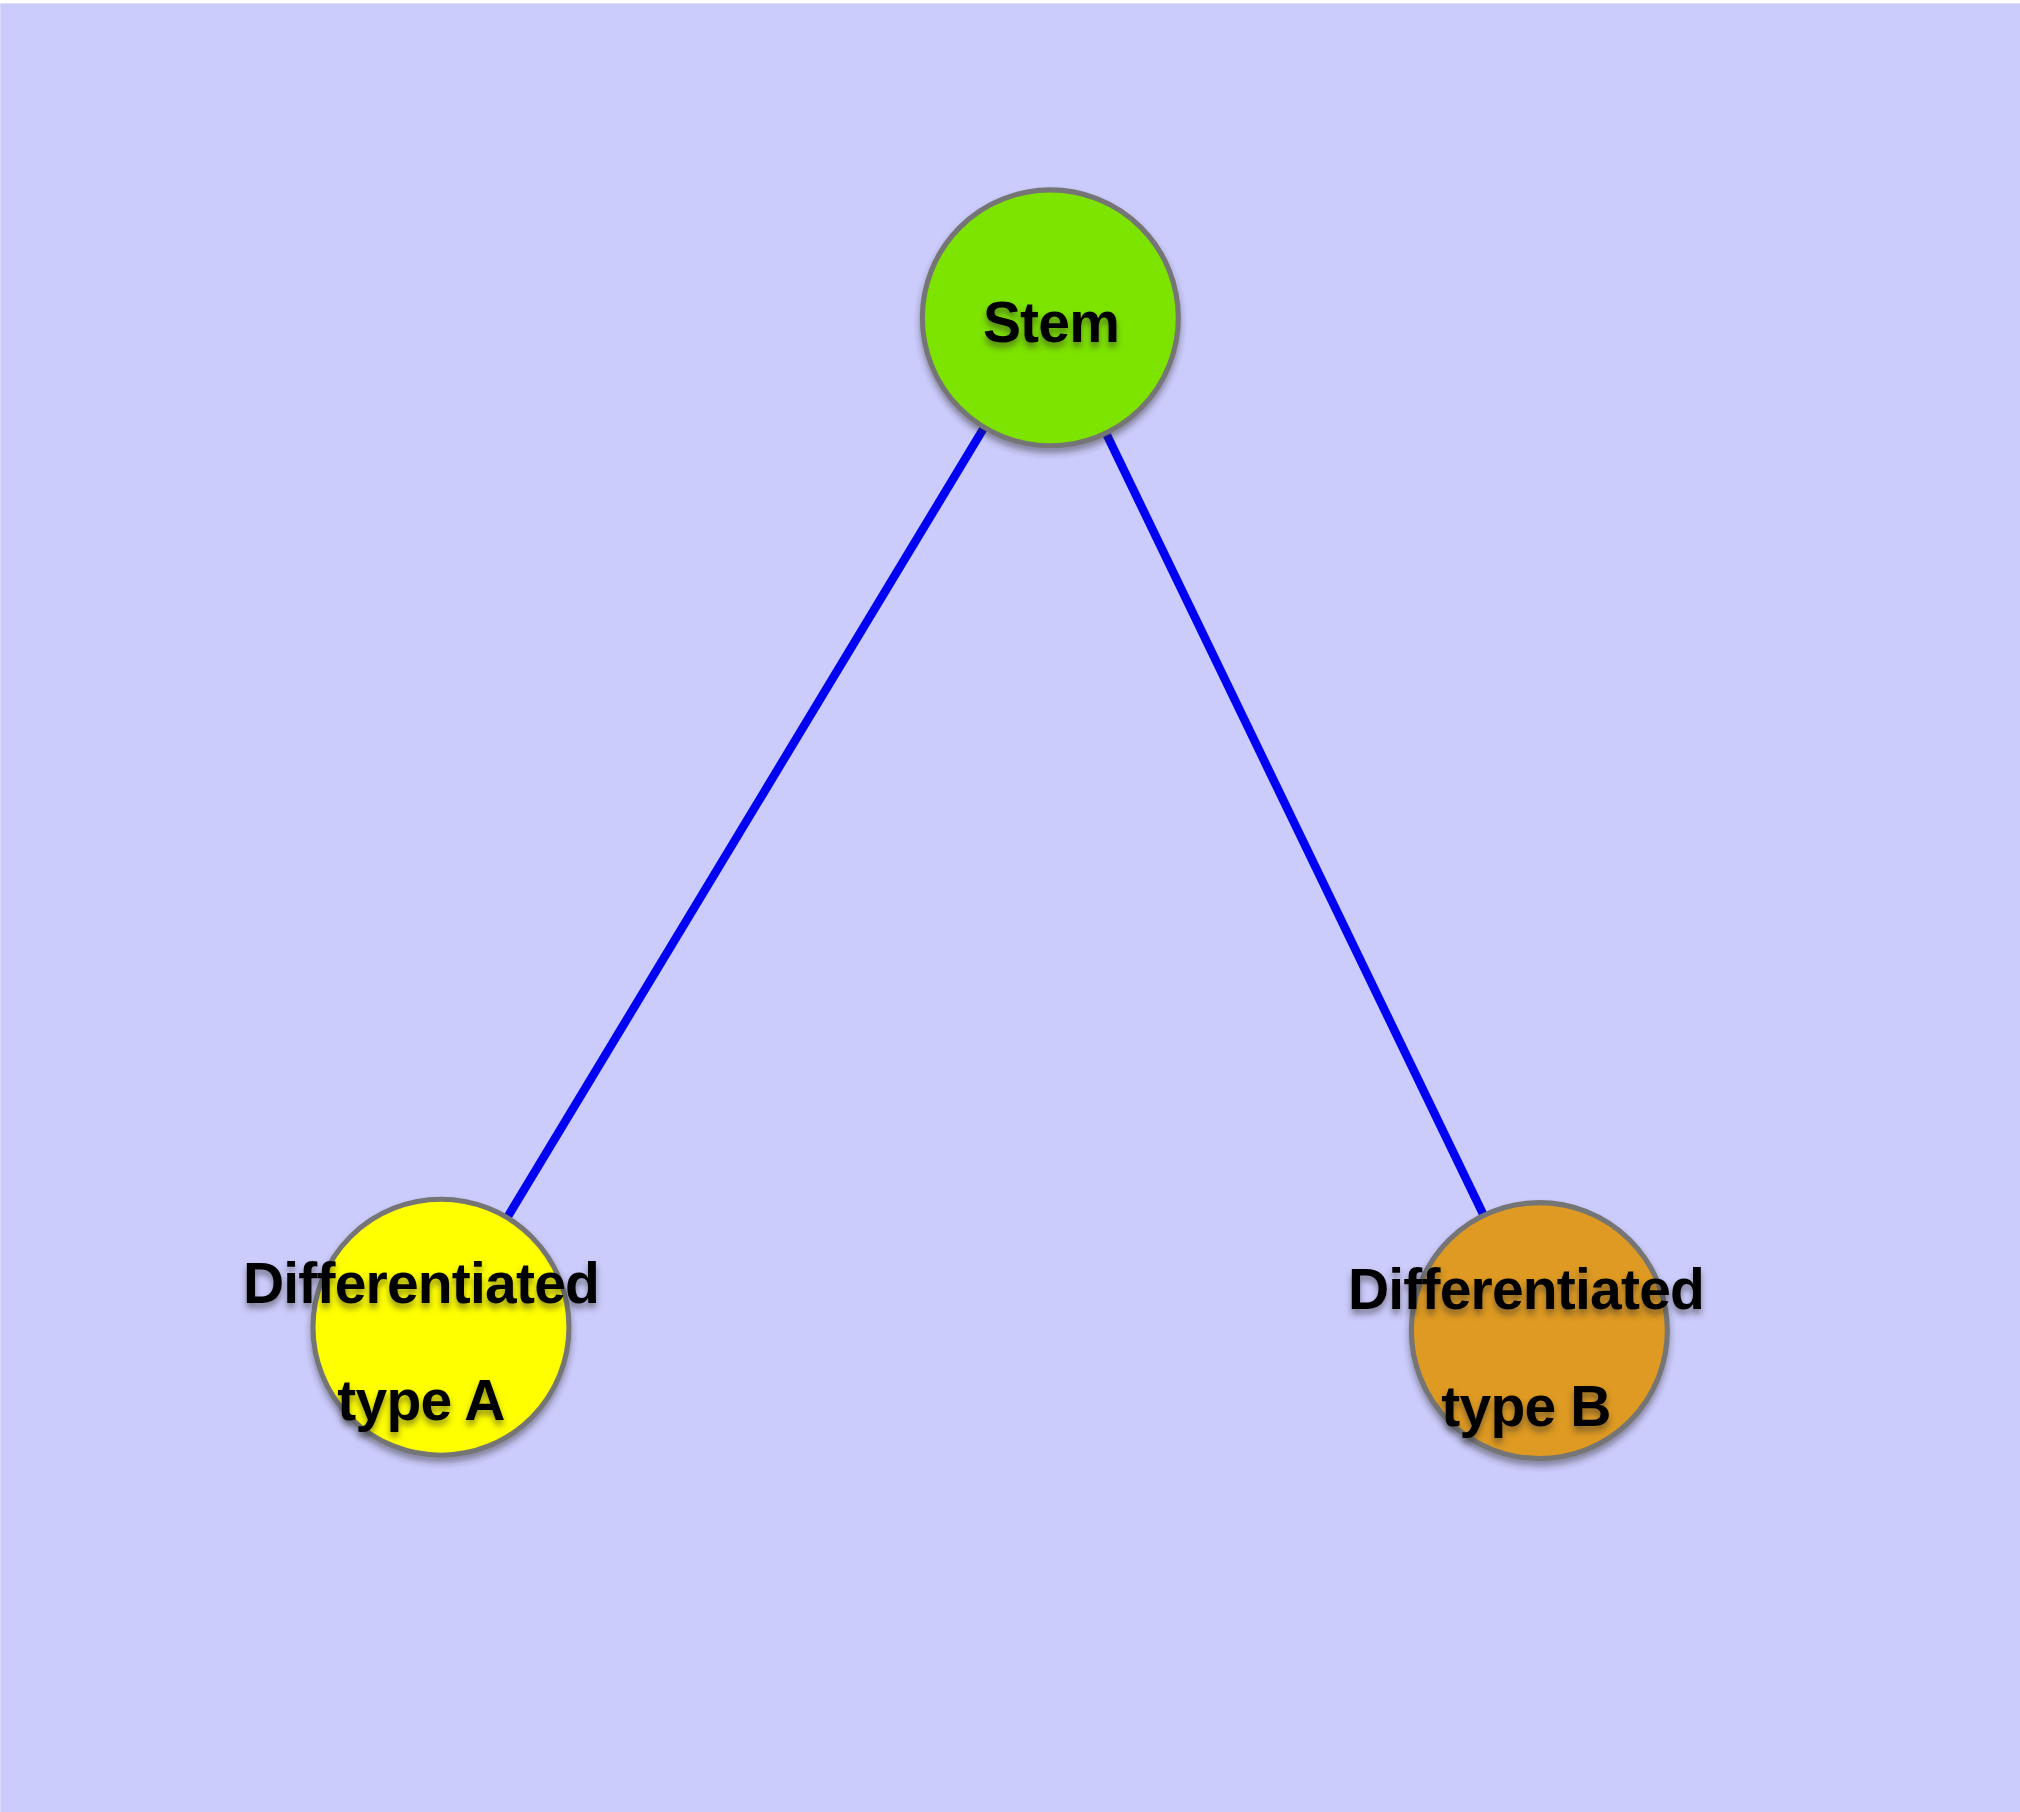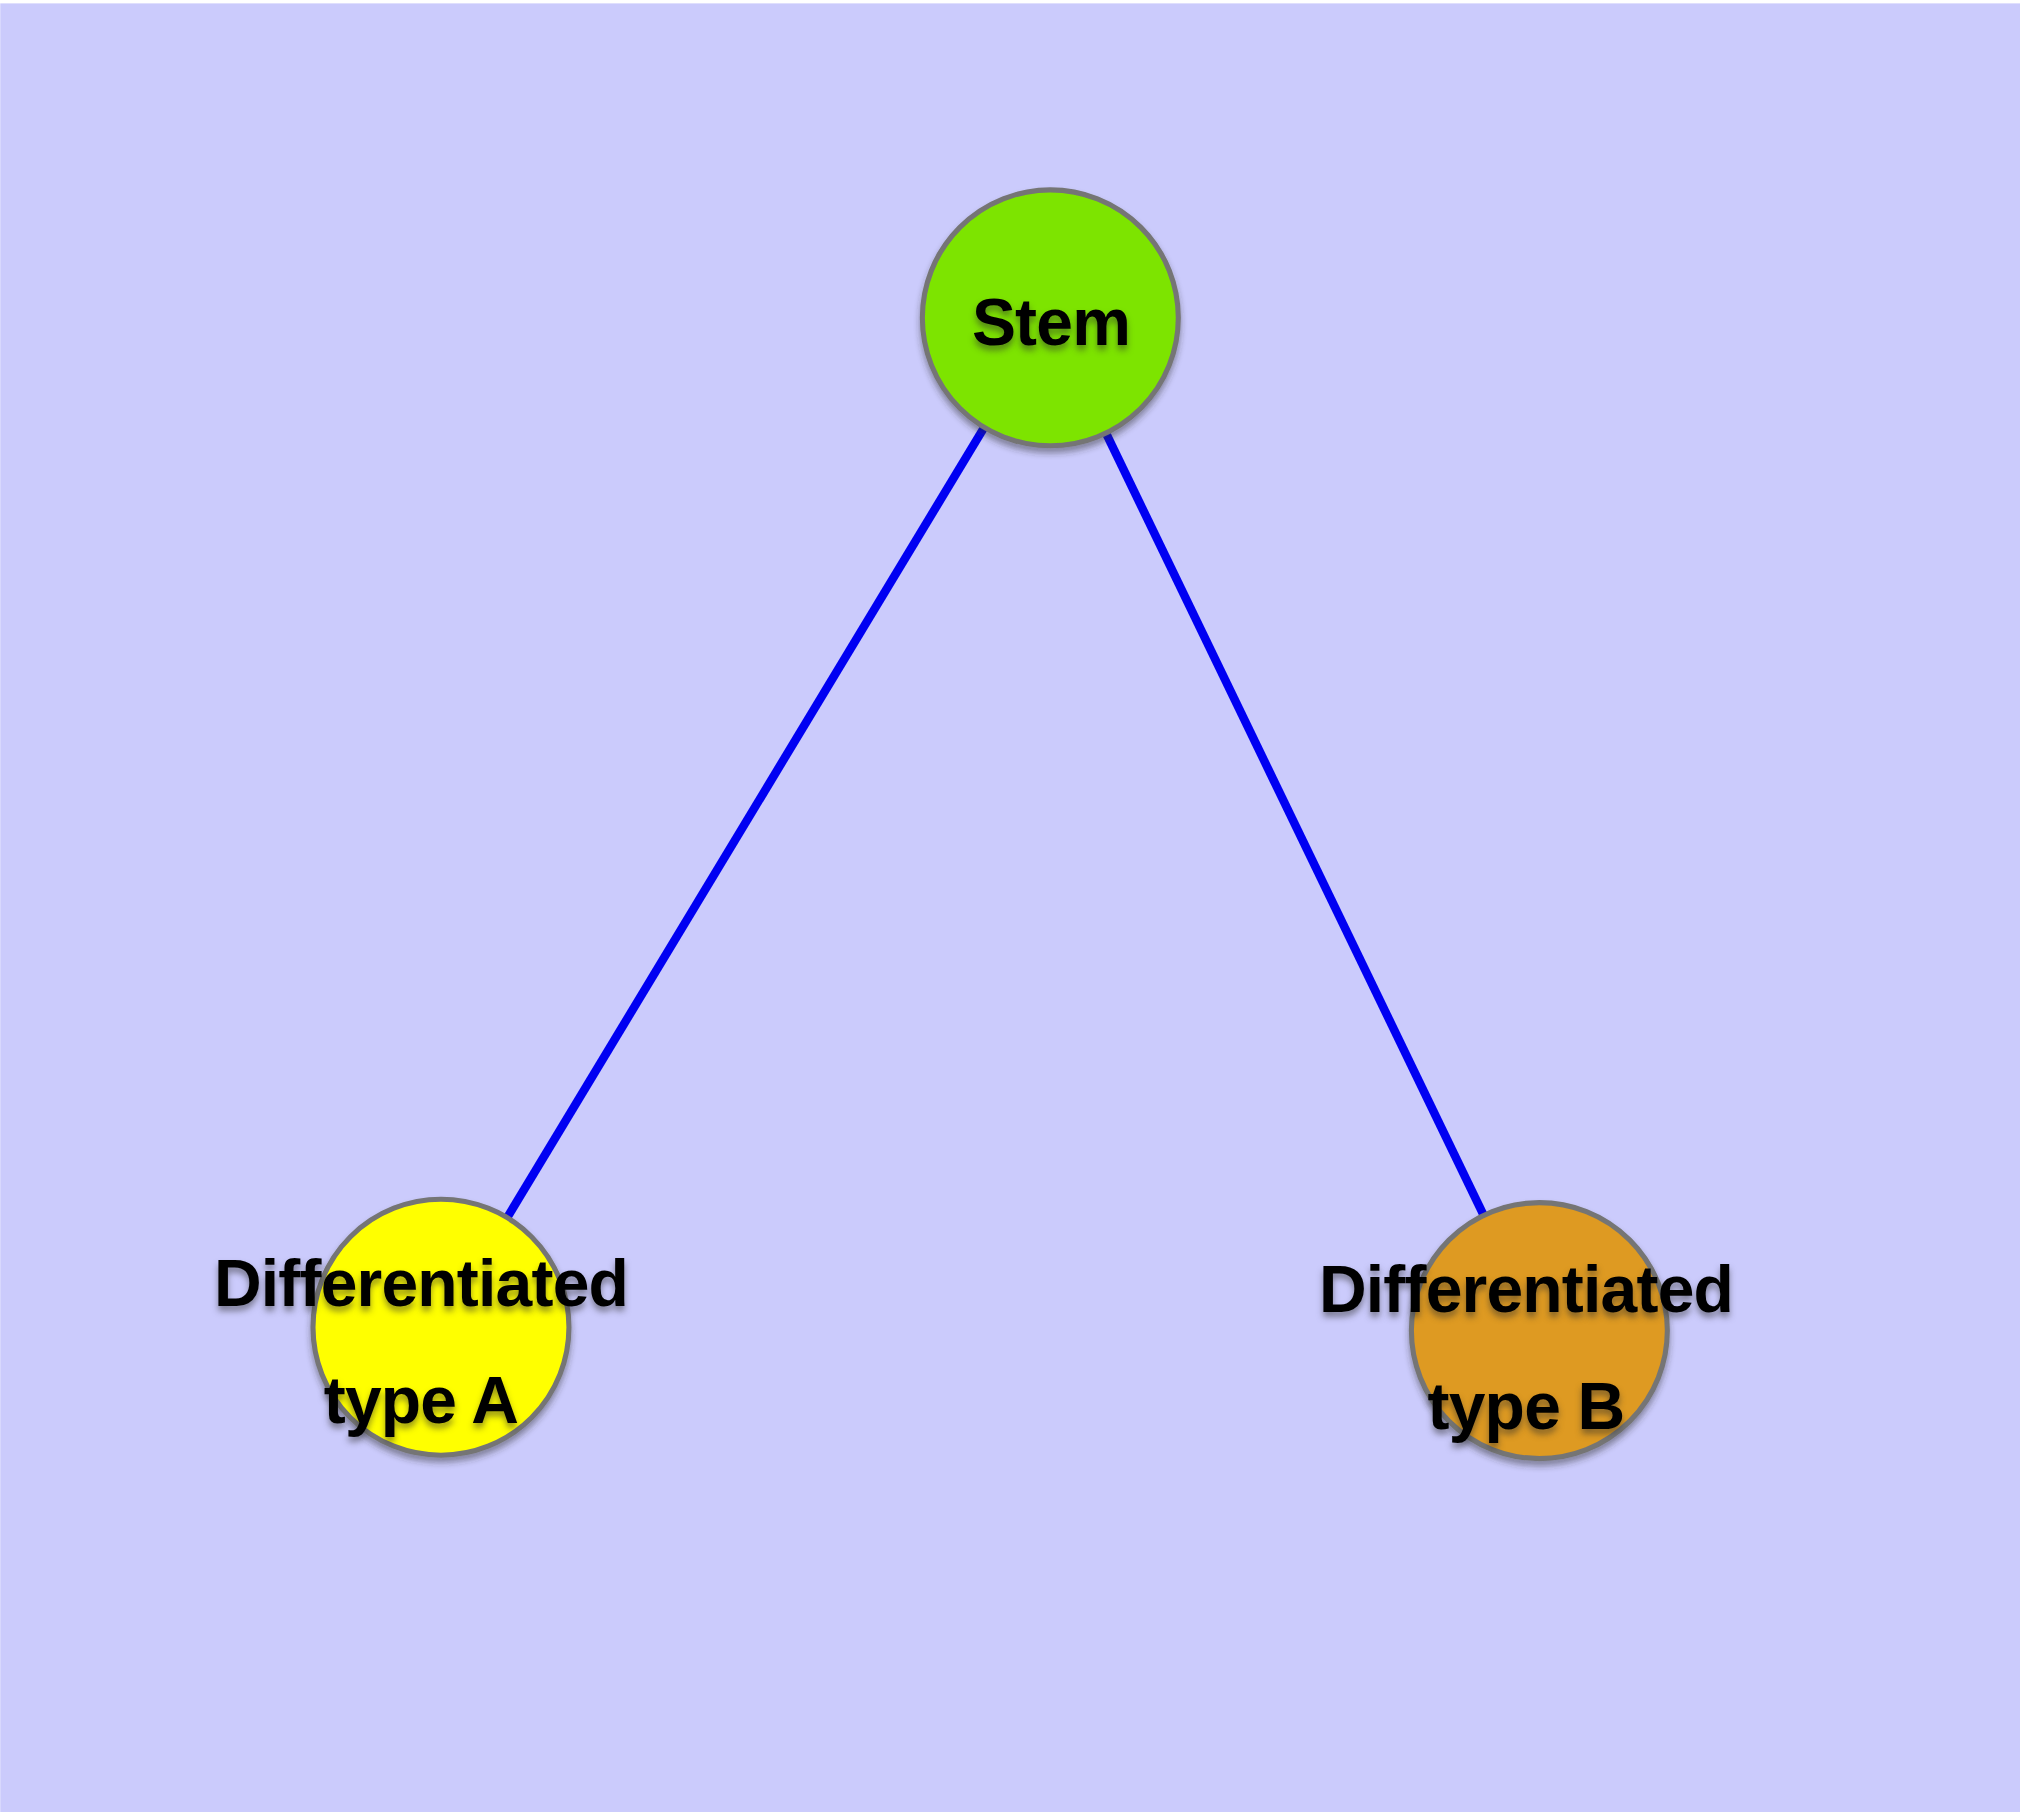--- a/index.html
+++ b/index.html
@@ -18,21 +18,21 @@
   .stage > svg {
     position: absolute;
     left: 0;
     top: 0;
     display: block;
   }
   .vlabel {
     position: absolute;
     transform: translate(-50%, -50%);
     font-weight: 700;
-    font-size: 66px;
+    font-size: 57px;
     line-height: 117px;
     letter-spacing: -0.8px;
     color: #000000;
     text-align: center;
     white-space: pre-line;
     text-shadow: 0 5.1px 6px rgba(45, 45, 45, 0.5);
     pointer-events: none;
   }
   .label-stem   { left: 1051px; top: 322px;  }
   .label-type-a { left: 421px;  top: 1342px; }

